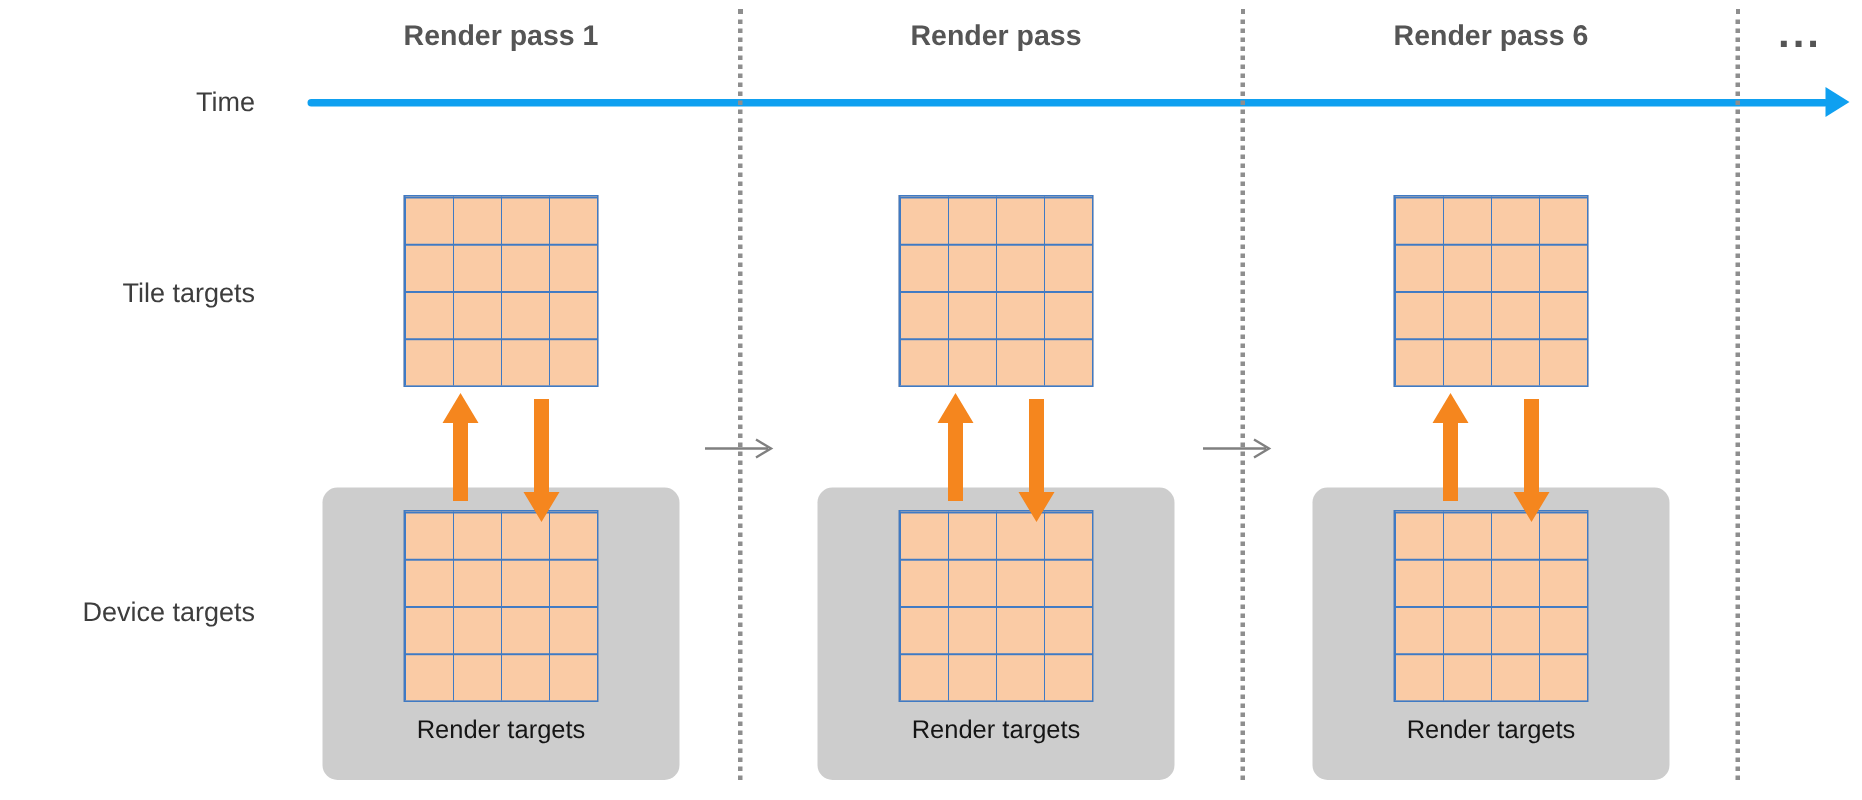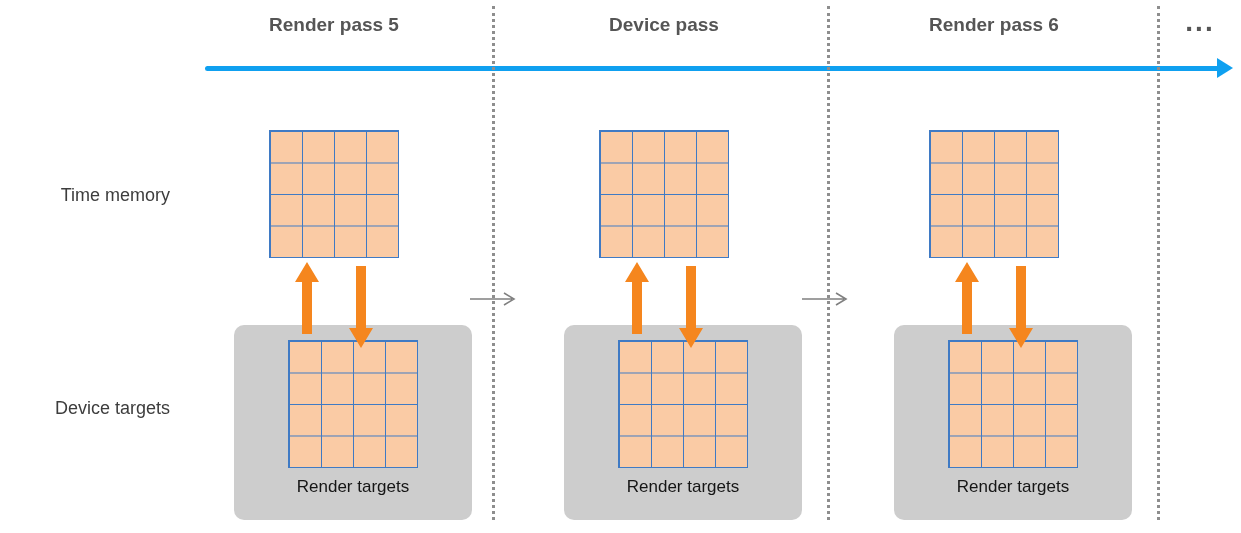--- a/index.html
+++ b/index.html
@@ -78,21 +78,20 @@
     border: 1px solid var(--grid-line, #3f7ac4);
   }
   .tile-grid { top: 130px; left: 54px; }
 
   .device-box {
     position: absolute;
     top: 325px; left: 0;
     width: 238px; height: 195px;
     background: var(--device-box, #cdcdcd);
     border-radius: 10px;
-    margin-left: 19px;
   }
   .device-grid { top: 15px; left: 54px; }
 
   .render-targets-label {
     position: absolute;
     top: 152px; left: 0;
     width: 100%;
     text-align: center;
     font-size: 17px;
     color: #151515;
@@ -130,47 +129,48 @@
     font-weight: 700;
     letter-spacing: 2px;
     color: var(--heading-text, #555555);
   }
 </style>
 </head>
 <body>
 
 <div id="stage">
 
-  <div id="label-tile" class="side-label">Time memory</div>
+  <div id="label-time" class="side-label">Time</div>
+  <div id="label-tile" class="side-label">Tile targets</div>
   <div id="label-device" class="side-label">Device targets</div>
 
   <div class="timeline-shaft"></div>
   <div class="timeline-head"></div>
 
   <div id="pass-0" class="pass-col">
-    <div class="pass-header">Render pass 5</div>
+    <div class="pass-header">Render pass 1</div>
     <div class="mem-grid tile-grid"></div>
     <div class="copy-arrow arrow-up">
       <svg width="26" height="72" viewBox="0 0 26 72">
           <polygon points="13,0 25,20 18,20 18,72 8,72 8,20 1,20" fill="#f5861e"></polygon>
         </svg>
     </div>
     <div class="copy-arrow arrow-down">
       <svg width="26" height="82" viewBox="0 0 26 82">
           <polygon points="13,82 25,62 18,62 18,0 8,0 8,62 1,62" fill="#f5861e"></polygon>
         </svg>
     </div>
     <div class="device-box">
       <div class="mem-grid device-grid"></div>
       <div class="render-targets-label">Render targets</div>
     </div>
   </div>
 
   <div id="pass-1" class="pass-col">
-    <div class="pass-header">Device pass</div>
+    <div class="pass-header">Render pass</div>
     <div class="mem-grid tile-grid"></div>
     <div class="copy-arrow arrow-up">
       <svg width="26" height="72" viewBox="0 0 26 72">
           <polygon points="13,0 25,20 18,20 18,72 8,72 8,20 1,20" fill="#f5861e"></polygon>
         </svg>
     </div>
     <div class="copy-arrow arrow-down">
       <svg width="26" height="82" viewBox="0 0 26 82">
           <polygon points="13,82 25,62 18,62 18,0 8,0 8,62 1,62" fill="#f5861e"></polygon>
         </svg>

